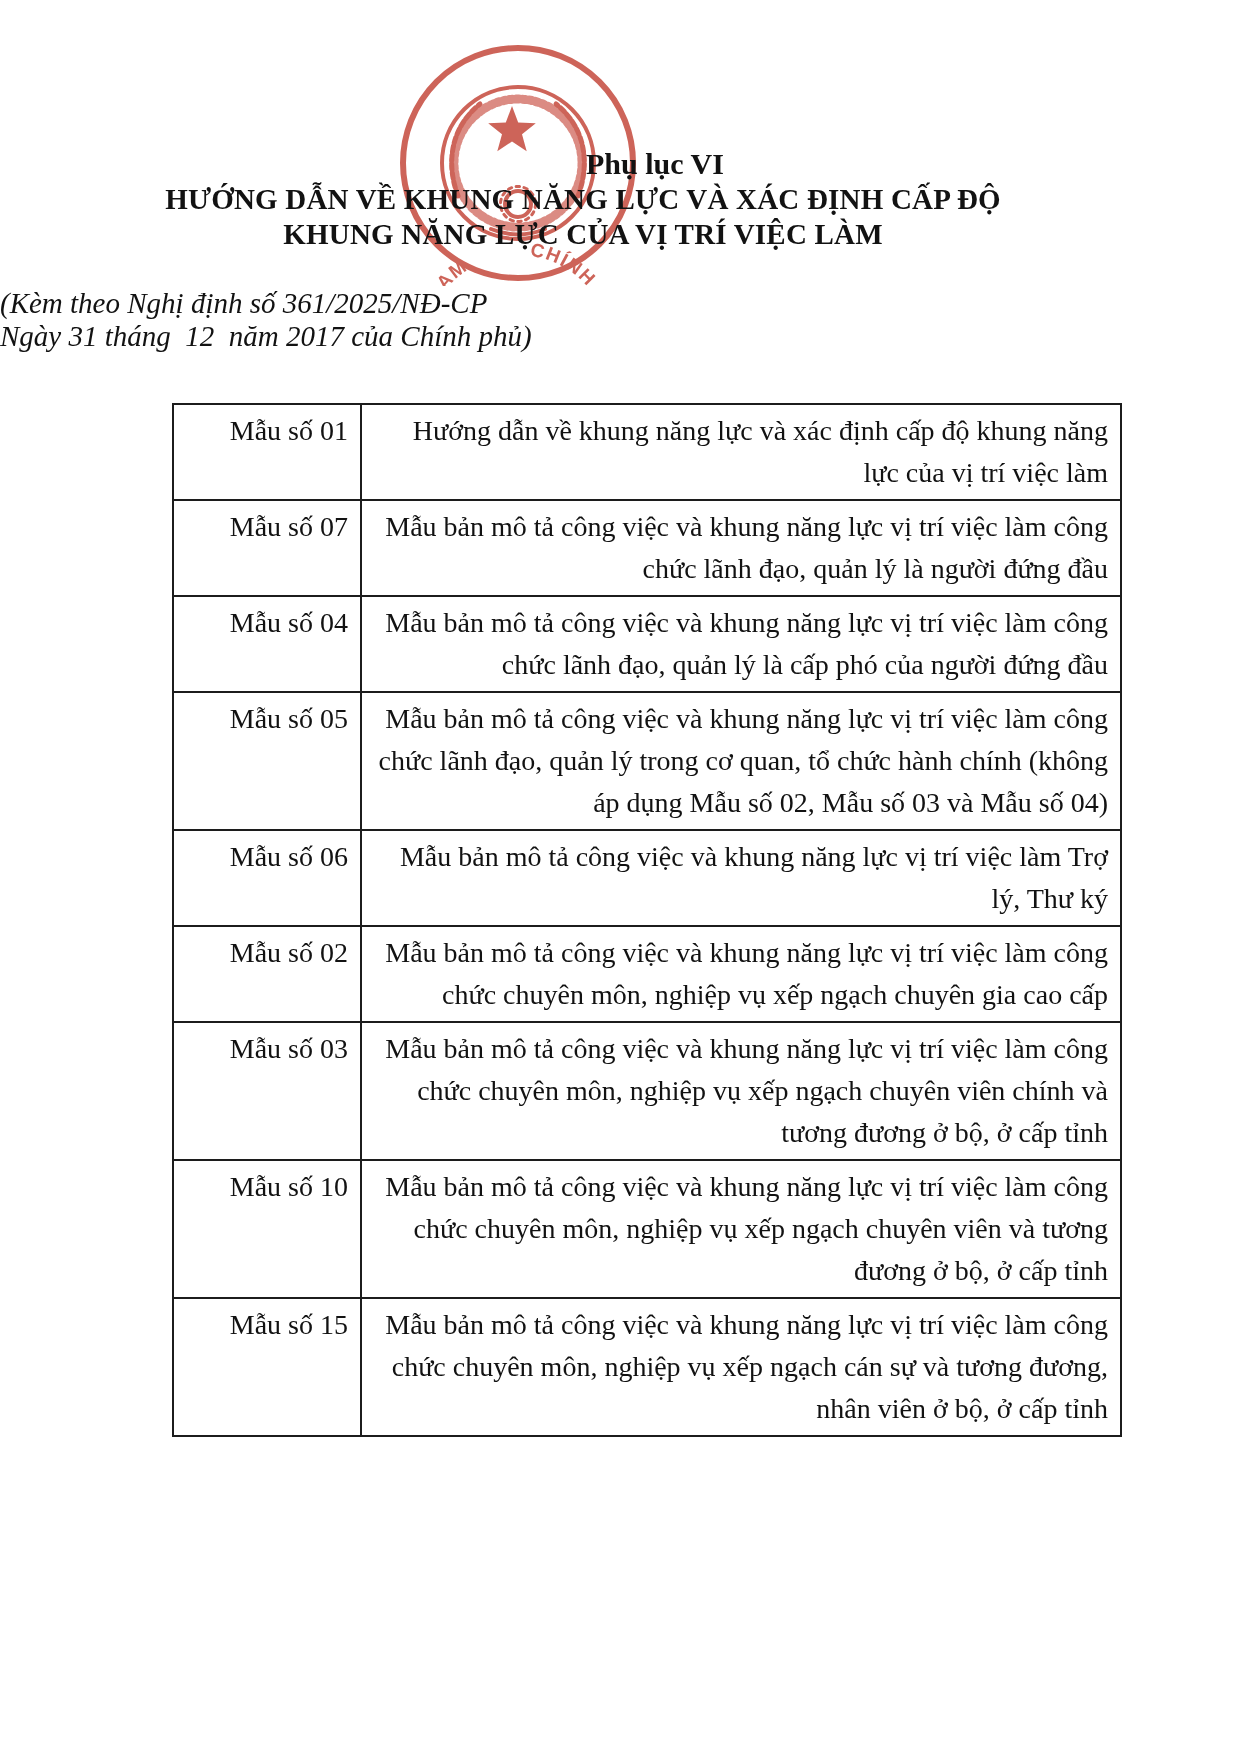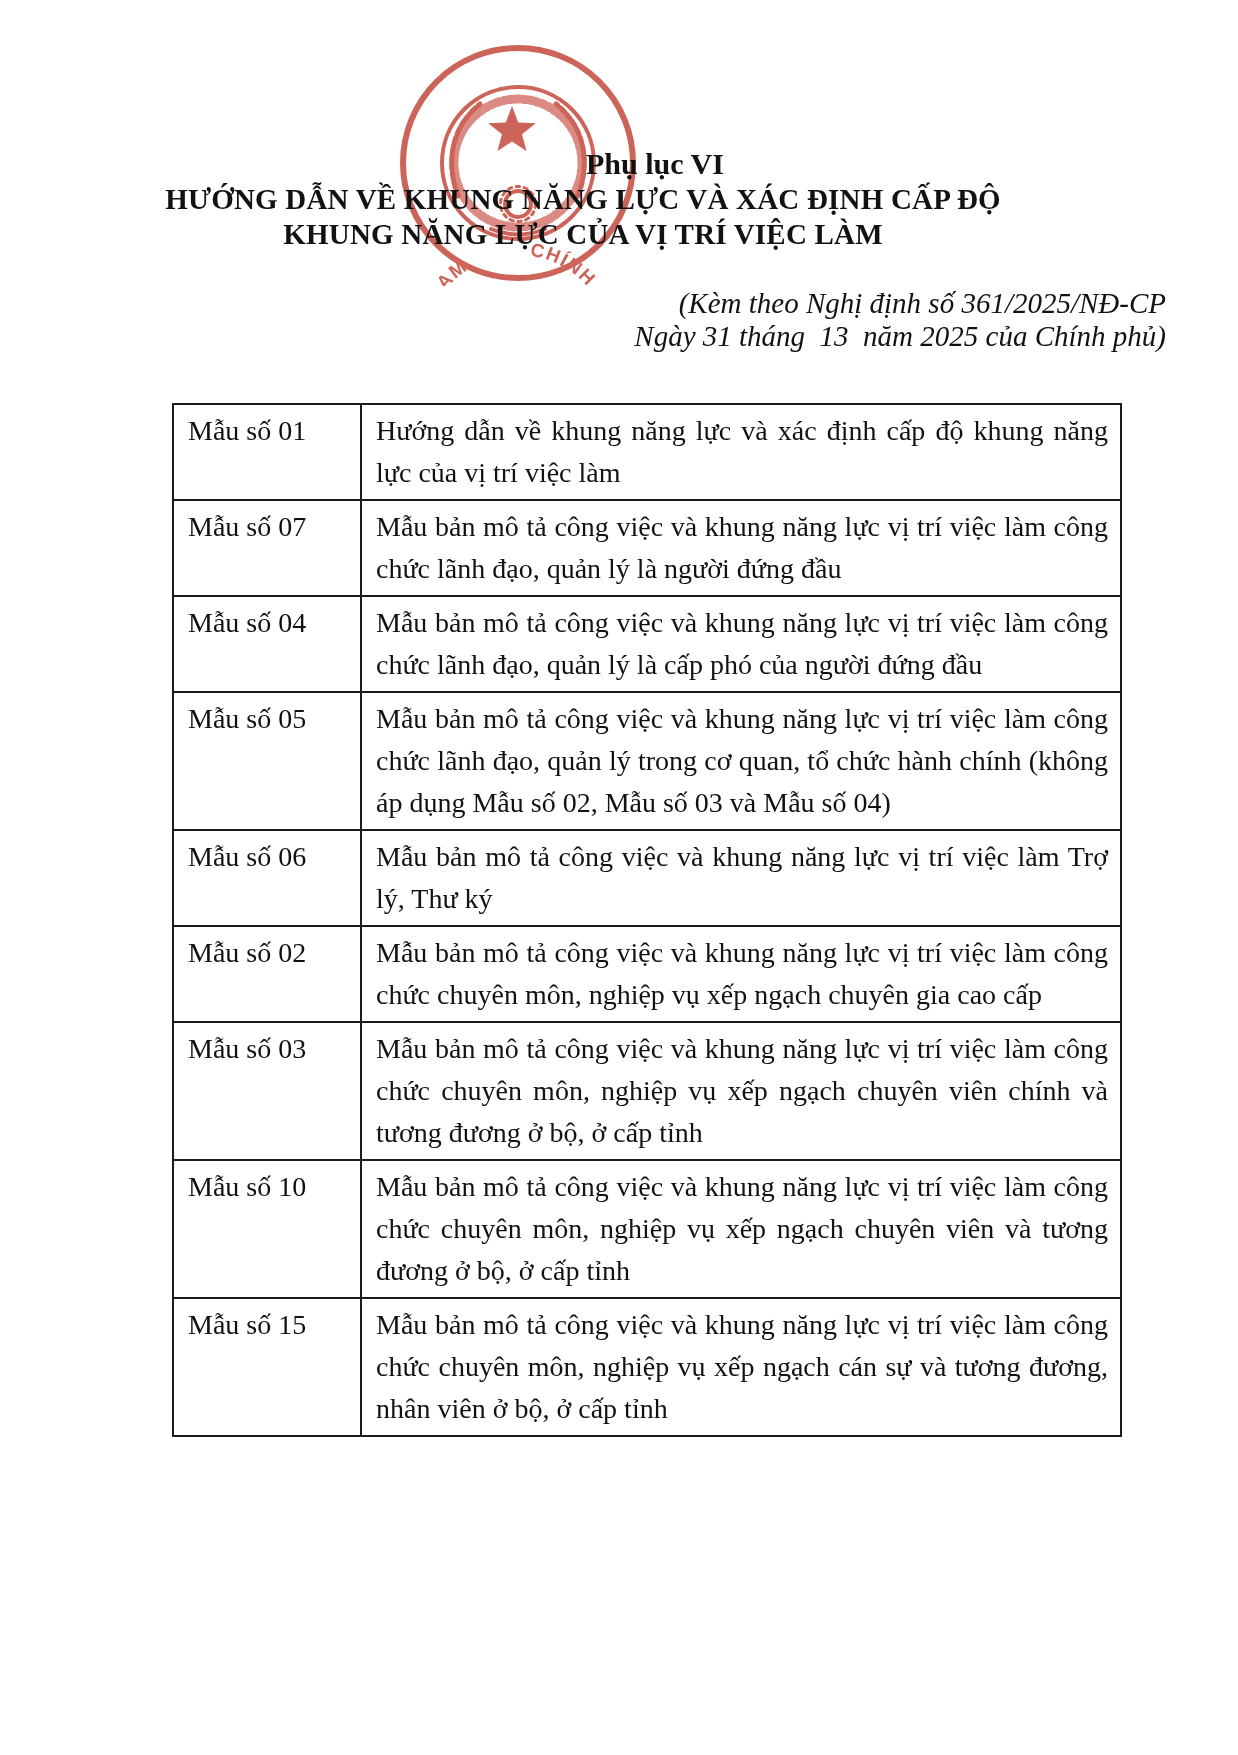--- a/index.html
+++ b/index.html
@@ -23,21 +23,21 @@
   .title-block{
     position:absolute;left:0;top:182px;width:1166px;
     text-align:center;
   }
   .title-line{
     font-size:29px;font-weight:bold;line-height:35px;
     letter-spacing:0.2px;
   }
   .subtitle-block{
     position:absolute;left:0;top:287px;width:1166px;
-    text-align:right;
+    text-align:left;
   }
   .subtitle-line{
     font-size:29px;font-style:italic;line-height:33px;
     white-space:pre-wrap;
   }
 
   
   .seal{
     position:absolute;left:396px;top:44px;
     width:246px;height:242px;
@@ -56,20 +56,21 @@
     width:950px;
     border-collapse:collapse;
     table-layout:fixed;
   }
   table.forms td{
     border:2px solid #1c1c1c;
     vertical-align:top;
     font-size:28px;
     line-height:42px;
     padding:5px 12px 5px 14px;
+    text-align:right;
   }
   td.cell-label{
     width:160px;
     padding-left:16px;
     white-space:nowrap;
   }
   td.cell-desc{
     text-align:justify;
   }
 </style>
@@ -100,21 +101,21 @@
 
   <div class="appendix-label">Phụ lục VI</div>
 
   <div class="title-block">
     <div class="title-line">HƯỚNG DẪN VỀ KHUNG NĂNG LỰC VÀ XÁC ĐỊNH CẤP ĐỘ</div>
     <div class="title-line">KHUNG NĂNG LỰC CỦA VỊ TRÍ VIỆC LÀM</div>
   </div>
 
   <div class="subtitle-block">
     <div class="subtitle-line">(Kèm theo Nghị định số 361/2025/NĐ-CP</div>
-    <div class="subtitle-line">Ngày 31 tháng  13  năm 2025 của Chính phủ)</div>
+    <div class="subtitle-line">Ngày 31 tháng  12  năm 2017 của Chính phủ)</div>
   </div>
 
   <table class="forms">
     <tbody>
       <tr>
         <td class="cell-label">Mẫu số 01</td>
         <td class="cell-desc">Hướng dẫn về khung năng lực và xác định cấp độ khung năng lực của vị trí việc làm</td>
       </tr>
       <tr>
         <td class="cell-label">Mẫu số 07</td>

